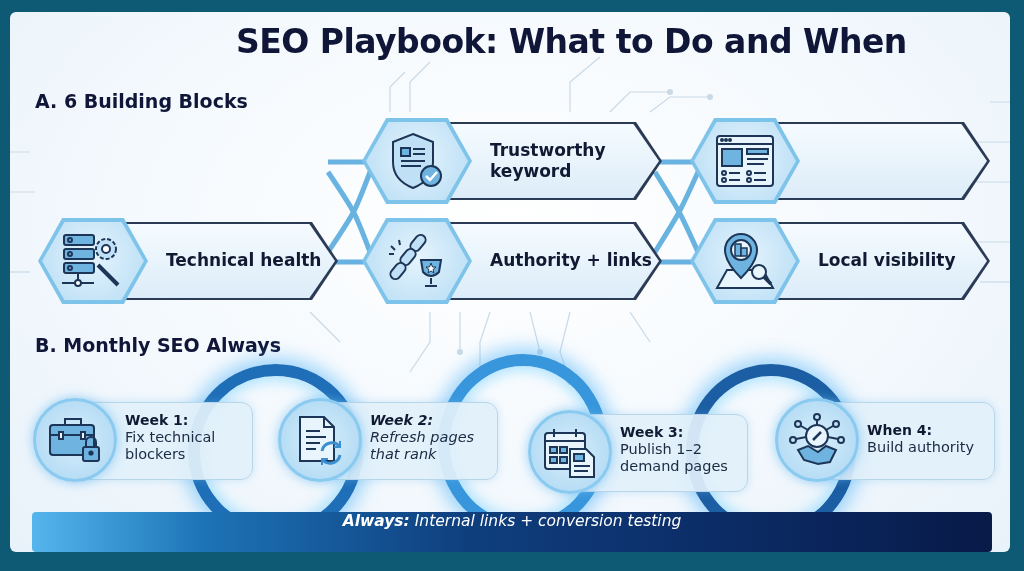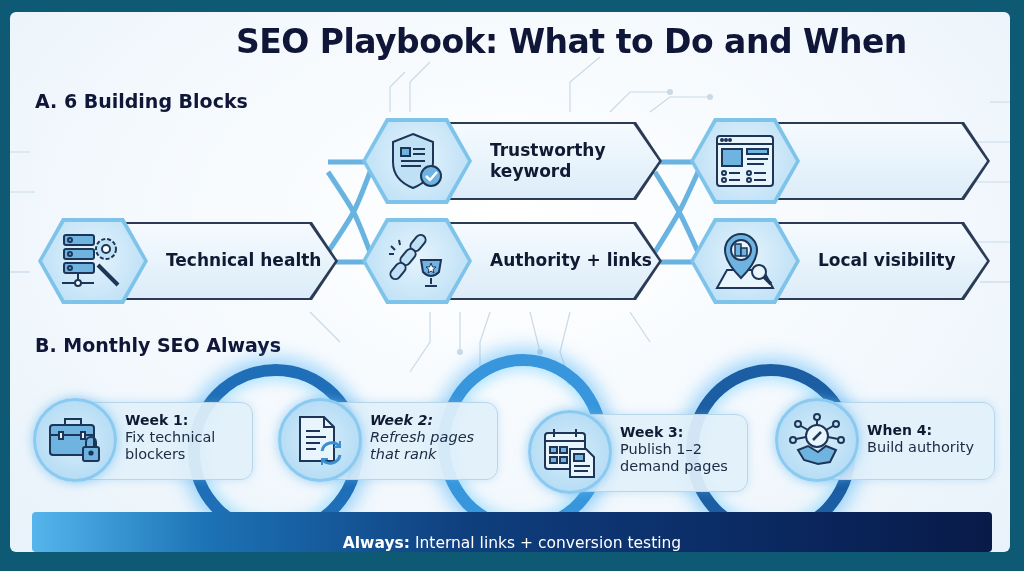--- a/index.html
+++ b/index.html
@@ -88,21 +88,21 @@
   .week .desc { font-size: 14.5px; color: #1c2a44; display: block; }
   .w1 { left: 23px; top: 390px; }
   .w2 { left: 268px; top: 390px; font-style: italic; }
   .w3 { left: 518px; top: 390px; margin-top: 12px; }
   .w4 { left: 765px; top: 390px; }
   .w4 .text { top: 20px; }
 
   .always {
     position: absolute; left: 22px; top: 500px; width: 960px; height: 40px; border-radius: 4px;
     background: linear-gradient(90deg, #55b5ec 0%, #1c73b6 18%, #0f3f7e 45%, #0b2a63 75%, #081a48 100%);
-    display: flex; align-items: flex-end; justify-content: center; color: #fff; font-size: 15.5px;
+    display: flex; align-items: flex-start; justify-content: center; color: #fff; font-size: 15.5px; font-style: italic;
   }
   .always b { margin-right: 5px; }
 </style>
 </head>
 <body>
 
 <div class="frame"></div>
 <div class="panel">
 
   <svg class="circuit" viewBox="0 0 1000 540">

